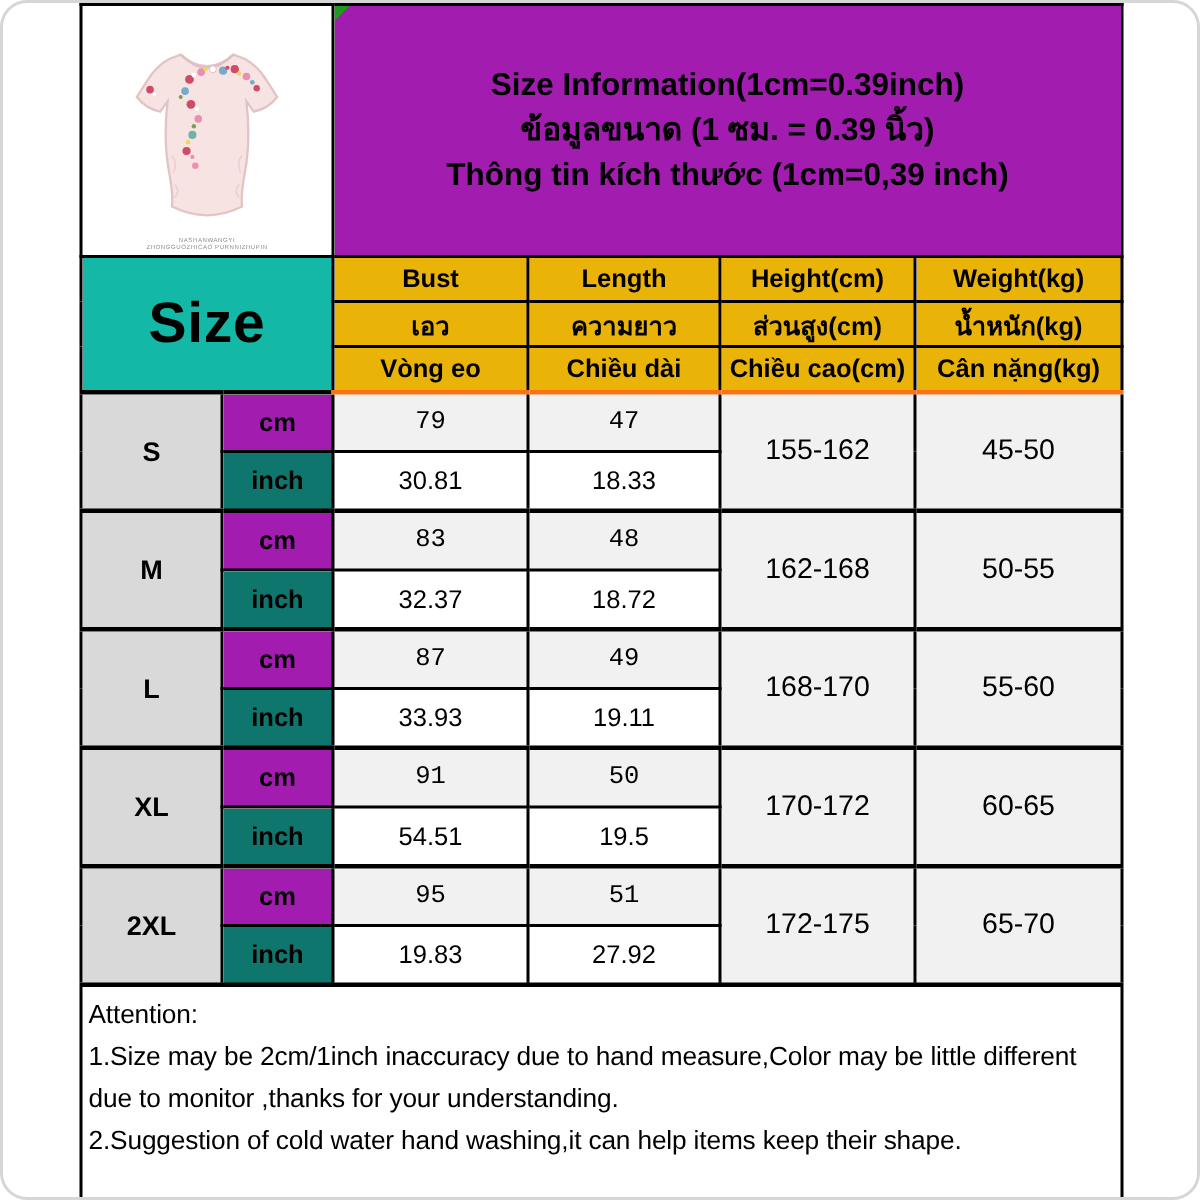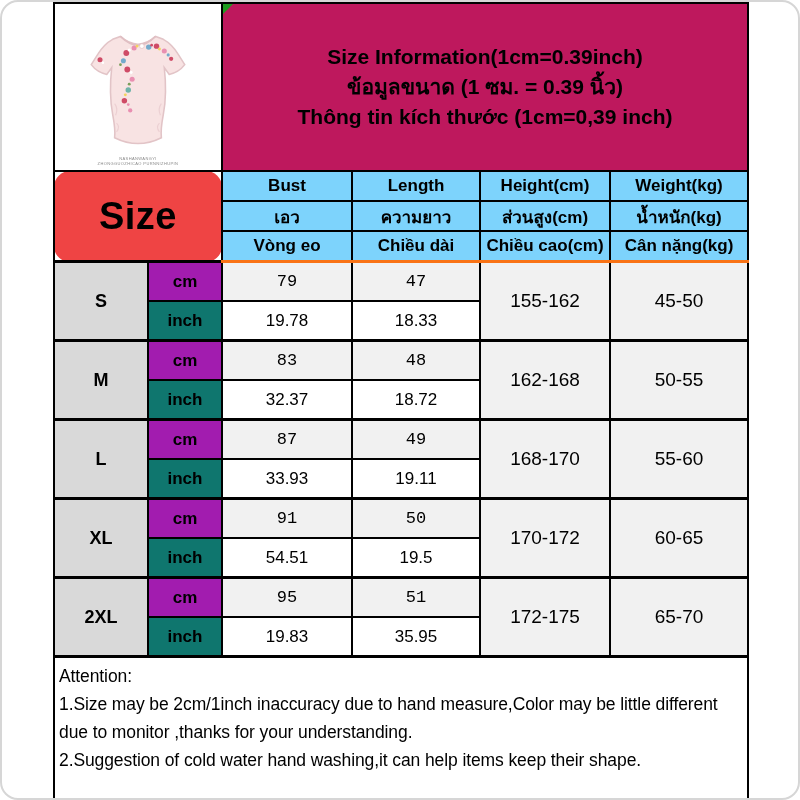--- a/index.html
+++ b/index.html
@@ -30,21 +30,21 @@
     text-align:center;
     vertical-align:middle;
     padding:0;
     overflow:hidden;
   }
   
 
   
   .c-img{height:166px;background:#ffffff;vertical-align:top;}
   .c-title{
-    background:#be185d;
+    background:#a21caf;
     font-weight:bold;
     font-size:21px;
     line-height:30px;
     position:relative;
   }
   .corner-flag{
     position:absolute;left:0;top:0;
     width:0;height:0;
     border-top:10px solid #1e9b1e;
     border-right:10px solid transparent;
@@ -53,29 +53,28 @@
   .caption{
     font-size:4px;
     line-height:5px;
     color:#8a8a8a;
     letter-spacing:.4px;
     margin-top:-12px;
   }
 
   
   .c-sizehead{
-    background:#ef4444;
+    background:#14b8a6;
     font-weight:bold;
     font-size:38px;
     letter-spacing:.5px;
-    border-radius:16px;
   }
   tr.hdr td{height:28px;}
   .c-hdr{
-    background:#7dd3fc;
+    background:#eab308;
     font-weight:bold;
     font-size:17px;
   }
   tr.hdr-last td{border-bottom:3px solid #f97316;}
 
   
   tr.block td{height:37px;}
   tr.block-start td{border-top:3px solid #000;}
   .c-size{
     background:#d9d9d9;
@@ -190,21 +189,21 @@
     <tr class="block block-start">
       <td class="c-size" rowspan="2">S</td>
       <td class="c-unit u-cm">cm</td>
       <td class="c-val v-cm">79</td>
       <td class="c-val v-cm">47</td>
       <td class="c-merge" rowspan="2">155-162</td>
       <td class="c-merge" rowspan="2">45-50</td>
     </tr>
     <tr class="block">
       <td class="c-unit u-inch">inch</td>
-      <td class="c-val">19.78</td>
+      <td class="c-val">30.81</td>
       <td class="c-val">18.33</td>
     </tr>
 
     <tr class="block block-start">
       <td class="c-size" rowspan="2">M</td>
       <td class="c-unit u-cm">cm</td>
       <td class="c-val v-cm">83</td>
       <td class="c-val v-cm">48</td>
       <td class="c-merge" rowspan="2">162-168</td>
       <td class="c-merge" rowspan="2">50-55</td>
@@ -247,21 +246,21 @@
       <td class="c-size" rowspan="2">2XL</td>
       <td class="c-unit u-cm">cm</td>
       <td class="c-val v-cm">95</td>
       <td class="c-val v-cm">51</td>
       <td class="c-merge" rowspan="2">172-175</td>
       <td class="c-merge" rowspan="2">65-70</td>
     </tr>
     <tr class="block">
       <td class="c-unit u-inch">inch</td>
       <td class="c-val">19.83</td>
-      <td class="c-val">35.95</td>
+      <td class="c-val">27.92</td>
     </tr>
 
     <tr>
       <td class="c-attn" colspan="6">
         <div>Attention:</div>
         <div>1.Size may be 2cm/1inch inaccuracy due to hand measure,Color may be little different due to monitor ,thanks for your understanding.</div>
         <div>2.Suggestion of cold water hand washing,it can help items keep their shape.</div>
       </td>
     </tr>
   </tbody>

